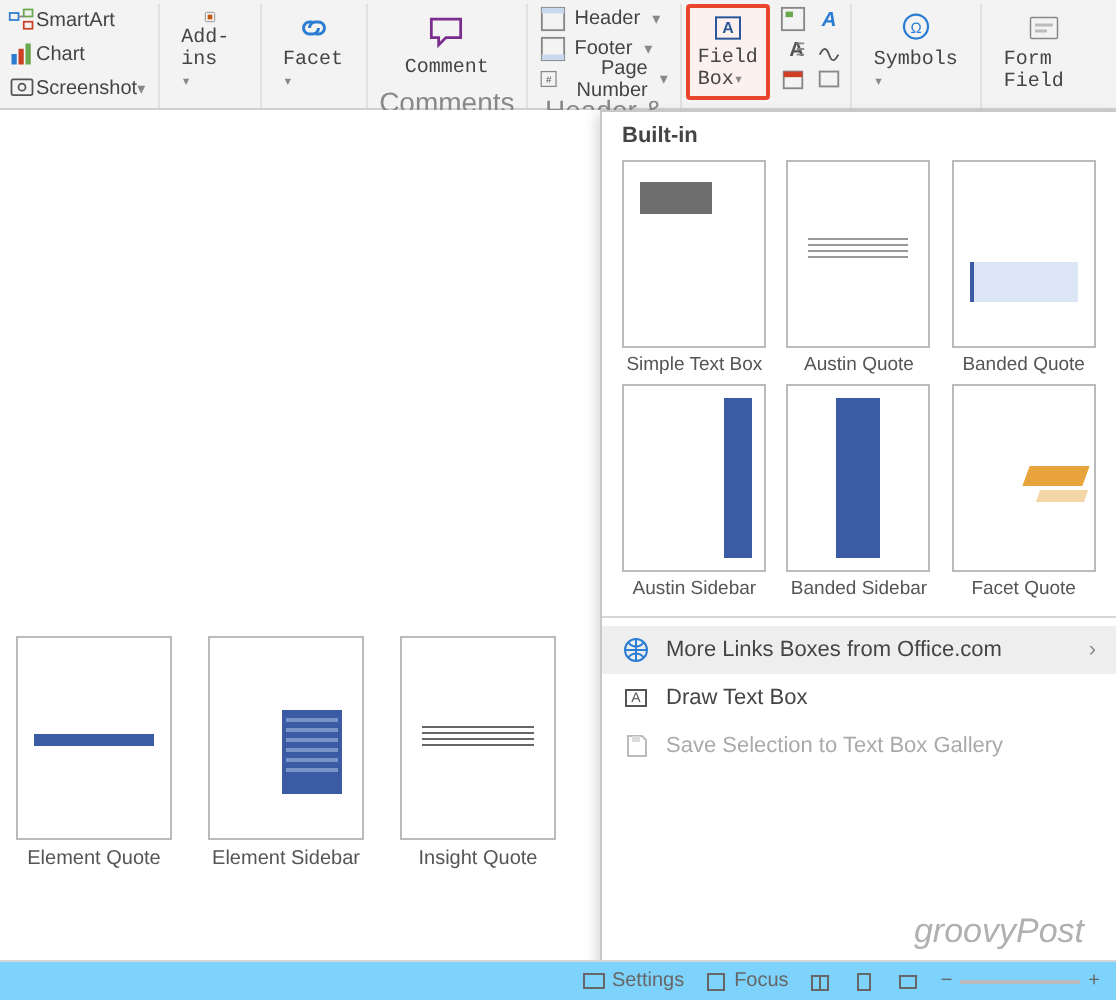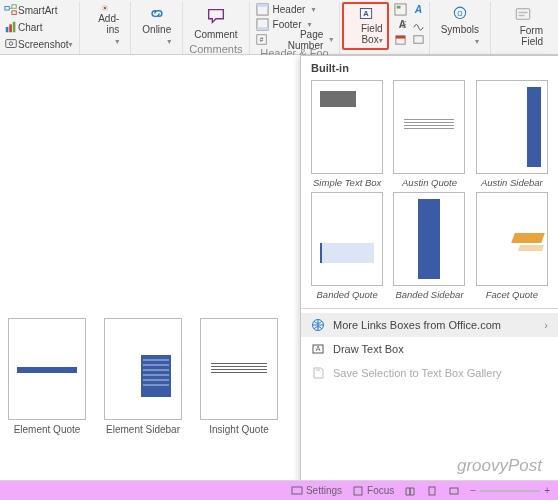--- a/index.html
+++ b/index.html
@@ -34,23 +34,23 @@
     display:flex; flex-direction:column; gap:1px; padding-right:6px;border-right:1px solid #e0e0e0;
   }
   .ribbon-left-item { display:flex; align-items:center; gap:0; font-size:10px; color:#444; cursor:pointer; height:16px;}
   .ribbon-left-item svg { width:14px; height:14px; }
   .ribbon-btn {
     display:flex; flex-direction:column; align-items:center; justify-content:flex-start;
     padding: 2px 4px; cursor:pointer; border:1px solid transparent; border-radius:2px;
     min-width:36px; height:48px;
   }
   .ribbon-btn svg { width:22px; height:22px; }
-  .ribbon-btn .lbl { font-size:10px; color:#444; line-height:11px; text-align:right; margin-top:2px; }
+  .ribbon-btn .lbl { font-size:10px; color:#444; line-height:11px; text-align:left; margin-top:2px;font-family:Liberation Mono, monospace; }
   .ribbon-btn.highlighted { border:2px solid #e8452c; background:#fdf1ef; }
-  .group-label { font-size:11px; color:#888; margin-top:auto; text-align:center; padding-bottom:1px; width:100%; }
+  .group-label { font-size:14px; color:#888; margin-top:auto; text-align:center; padding-bottom:1px; width:100%; }
   .ribbon-stack { display:flex; flex-direction:column; gap:0px; }
   .ribbon-stack-item { display:flex; align-items:center; gap:4px; font-size:10px; cursor:pointer; height:15px; padding:0 2px;text-align:right;}
   .ribbon-stack-item svg { width:13px;height:13px; }
   .mini-grid { display:flex; flex-direction:column; gap:1px; padding-left:4px;}
   .mini-row { display:flex; gap:2px; }
   .mini-btn { width:16px;height:14px; border:1px solid transparent; display:flex;align-items:center;justify-content:center;cursor:pointer;}
   .mini-btn svg{width:13px;height:13px;}
 
   
   .doc-bg {
@@ -78,21 +78,21 @@
 
   
   .gallery {
     position:absolute; top:55px; right:0; width:258px; height:445px;
     background:#fff; border-left:1px solid #c8c8c8; border-top:1px solid #c8c8c8;
     box-shadow: -2px 2px 6px rgba(0,0,0,0.15);
     display:flex; flex-direction:column;
   }
   .gallery-header { padding:6px 8px 4px 10px; font-size:11px; font-weight:600; color:#444; }
   .gallery-grid {
-    padding: 2px 8px 6px 8px; display:grid; grid-template-columns: repeat(3, 1fr); gap:4px 6px;font-style:italic;
+    padding: 2px 8px 6px 8px; display:grid; grid-template-columns: repeat(3, 1fr); gap:4px 6px;
   }
   .g-item { display:flex; flex-direction:column; align-items:center; cursor:pointer; }
   .g-item .gp {
     width:72px; height:94px; border:1px solid #bbb; background:#fff; position:relative;
   }
   .g-item .gl { font-size:9.5px; color:#555; text-align:center; margin-top:3px; line-height:11px; height:11px; white-space:nowrap;}
   .gp .stb { position:absolute; left:8px; top:10px; right:26px; height:16px; background:#6e6e6e; }
   .gp .aq-lines { position:absolute; left:10px; right:10px; top:38px; }
   .gp .aq-lines div{height:1px;background:#999;margin-bottom:2px;}
   .gp .as-bar { position:absolute; right:6px; top:6px; bottom:6px; width:14px; background:#3b5ba5;}
@@ -106,21 +106,21 @@
   .gallery-menu-item {
     display:flex; align-items:center; gap:8px; padding:5px 10px; font-size:11px; color:#444; cursor:pointer;
   }
   .gallery-menu-item.hover { background:#eee; }
   .gallery-menu-item.disabled { color:#aaa; cursor:default;}
   .gallery-menu-item svg{width:14px;height:14px;flex-shrink:0;}
   .gallery-menu-item .chev { margin-left:auto; color:#888;}
 
   
   .statusbar {
-    position:absolute; bottom:0; left:0; right:0; height:20px; background:#f0abfc;
+    position:absolute; bottom:0; left:0; right:0; height:20px; background:#7dd3fc;
     border-top:1px solid #d6d6d6; display:flex; align-items:center; justify-content:flex-end;
     padding:0 8px; gap:10px; font-size:10px; color:#666;
   }
   .statusbar .view-btn { display:flex; align-items:center; gap:3px; cursor:pointer;}
   .statusbar svg{width:12px;height:12px;}
   .zoom { display:flex; align-items:center; gap:4px;}
   .zoom .track{ width:60px;height:2px;background:#bbb;position:relative;}
   .zoom .thumb{position:absolute;left:8px;top:-3px;width:8px;height:8px;background:#888;border-radius:1px;}
   .watermark { position:absolute; right:16px; bottom:24px; font-size:17px; color:#b0b0b0; font-style:italic;}
 </style>
@@ -166,21 +166,21 @@
     </div>
   </div>
 
 
   <div class="ribbon-group">
     <div class="ribbon-btn">
       <svg viewBox="0 0 24 24">
           <path d="M9 12a4 4 0 014-4h2a4 4 0 010 8h-2" fill="none" stroke="#2b7cd3" stroke-width="2"></path>
           <path d="M15 12a4 4 0 01-4 4H9a4 4 0 010-8h2" fill="none" stroke="#2b7cd3" stroke-width="2"></path>
         </svg>
-      <div class="lbl"><span>Online</span><br><span style="font-size:8px;color:#888;">▾</span></div>
+      <div class="lbl"><span>Facet</span><br><span style="font-size:8px;color:#888;">▾</span></div>
     </div>
   </div>
 
   <div class="ribbon-group">
     <div class="ribbon-btn">
       <svg viewBox="0 0 24 24">
           <path d="M4 5h16v10H12l-4 4v-4H4z" fill="none" stroke="#7b2d8e" stroke-width="1.5"></path>
         </svg>
       <div class="lbl">Comment</div>
     </div>
@@ -348,29 +348,29 @@
             <div></div>
             <div></div>
             <div></div>
             <div></div>
           </div>
         </div>
       <div class="gl">Austin Quote</div>
     </div>
     <div class="g-item">
       <div class="gp">
+          <div class="bq"></div>
+        </div>
+      <div class="gl">Banded Quote</div>
+    </div>
+    <div class="g-item">
+      <div class="gp">
           <div class="as-bar"></div>
         </div>
       <div class="gl">Austin Sidebar</div>
-    </div>
-    <div class="g-item">
-      <div class="gp">
-          <div class="bq"></div>
-        </div>
-      <div class="gl">Banded Quote</div>
     </div>
     <div class="g-item">
       <div class="gp">
           <div class="bs"></div>
         </div>
       <div class="gl">Banded Sidebar</div>
     </div>
     <div class="g-item">
       <div class="gp">
           <div class="fq1"></div>

